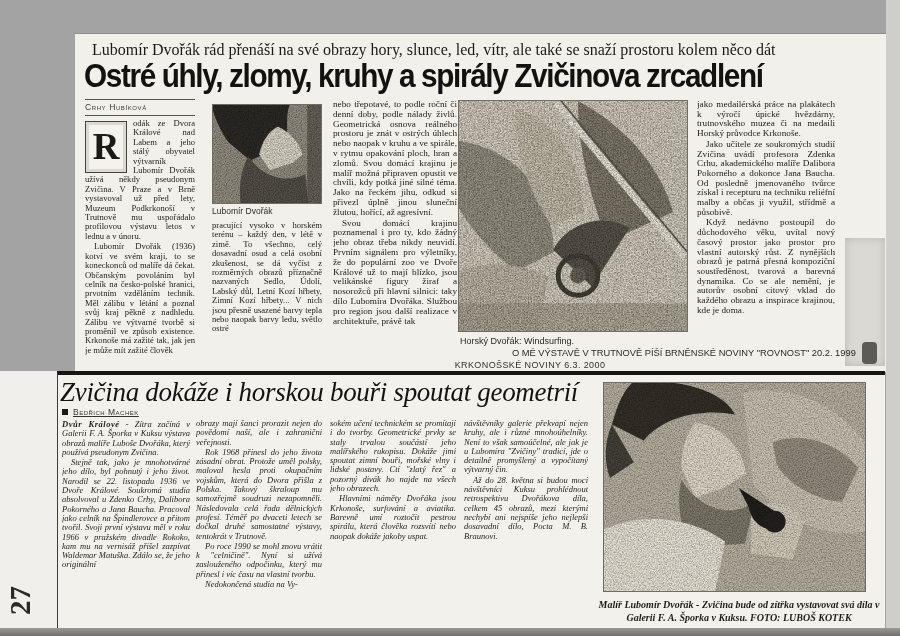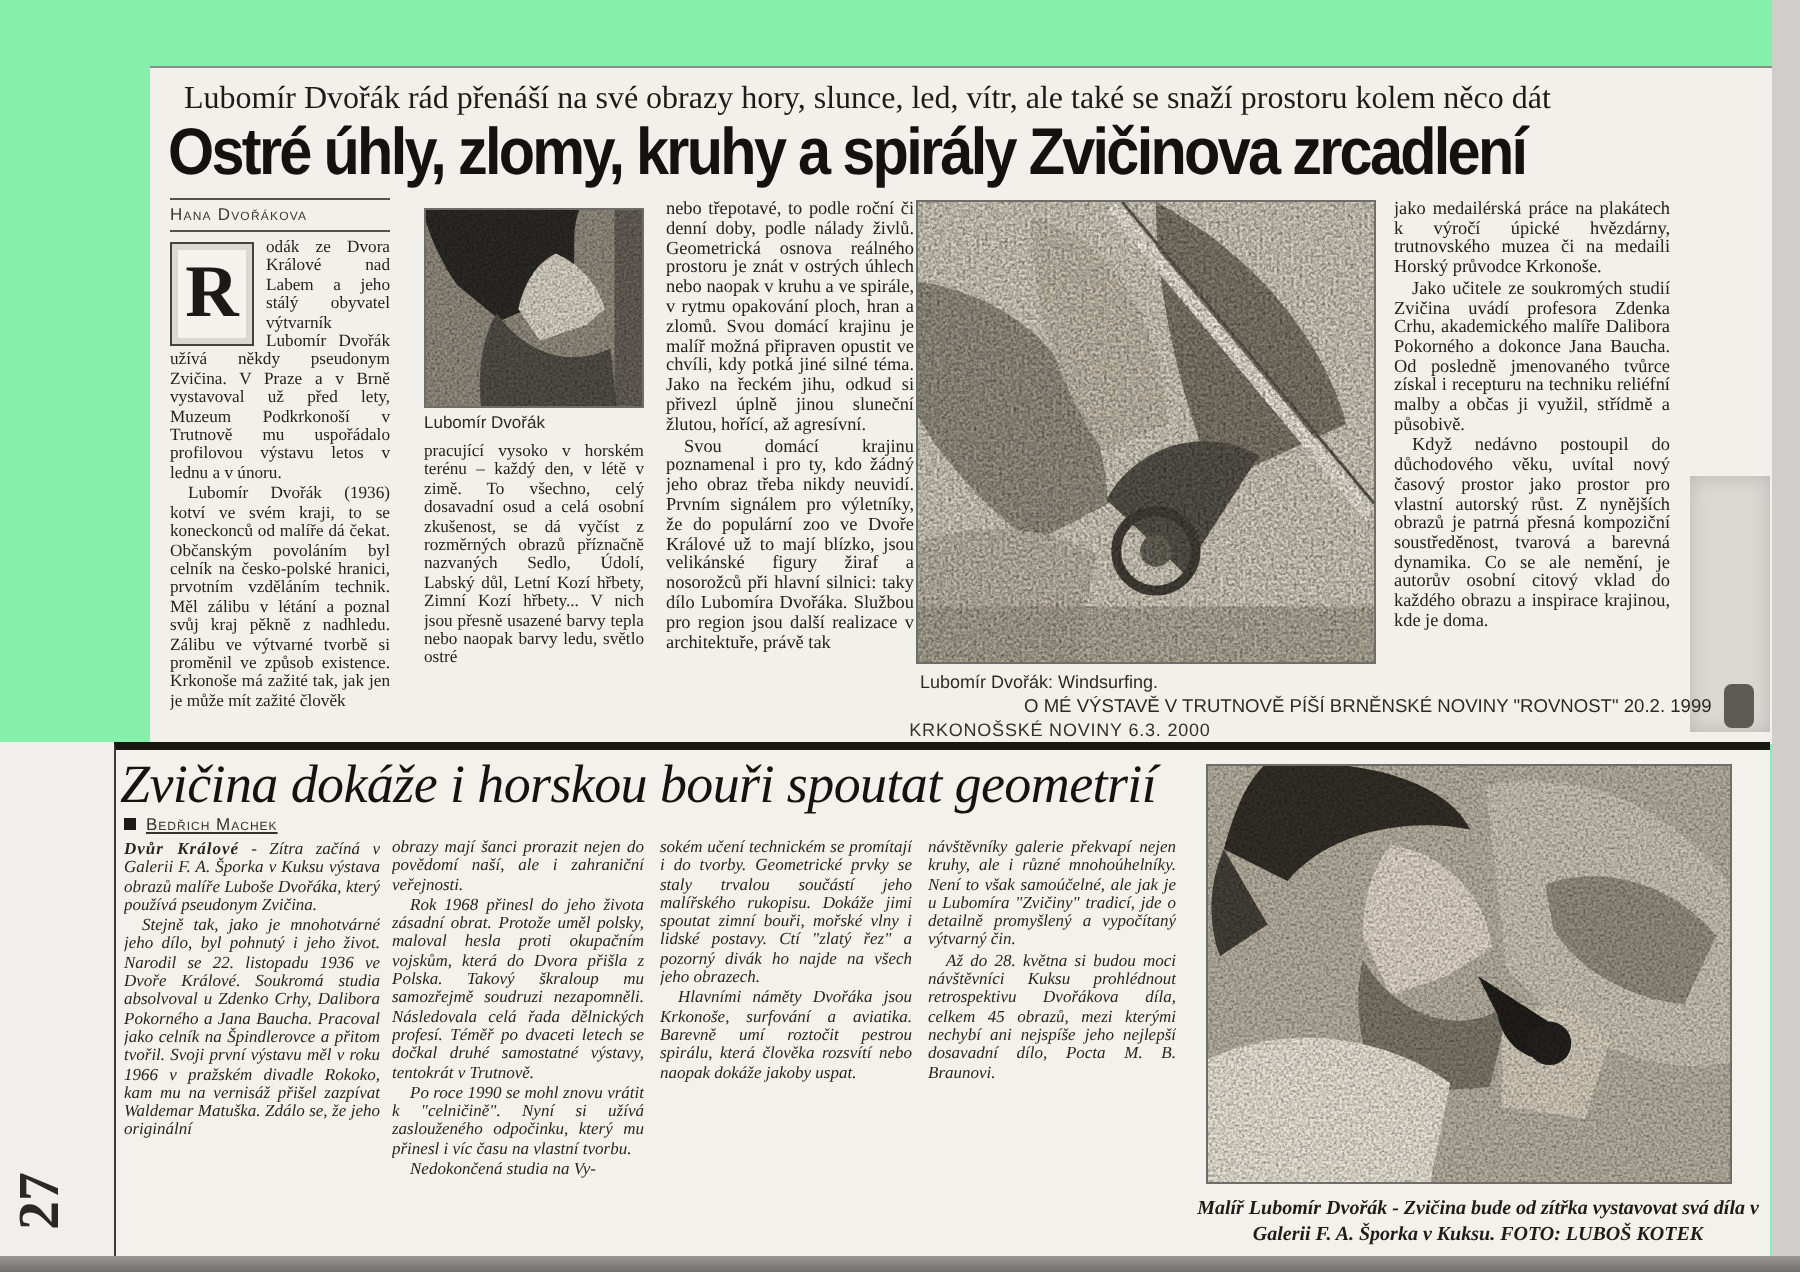--- a/index.html
+++ b/index.html
@@ -1,16 +1,16 @@
 <!DOCTYPE html>
 <html><head>
 <meta charset="utf-8">
 <style>
   html,body{margin:0;padding:0;}
-  .stage{position:relative;width:900px;height:636px;background:#86efac;overflow:hidden;
+  .stage{position:relative;width:900px;height:636px;background:#a3a3a3;overflow:hidden;
          font-family:"Liberation Serif",serif;color:#24221f;}
   .abs{position:absolute;}
 
   
   .clip-top{left:75px;top:33px;width:811px;height:338px;background:#f2f0ea;border-top:1px solid #8d8c88;}
   .clip-bottom{left:57px;top:371px;width:827px;height:257px;background:#f3f1eb;
                border-top:4px solid #171611;border-left:1px solid #3c3b38;}
   .left-strip{left:0;top:371px;width:57px;height:265px;background:#f0efeb;}
   .right-band{left:886px;top:0;width:14px;height:636px;background:#cfcecb;}
   .bottom-band{left:0;top:628px;width:900px;height:8px;background:linear-gradient(#9a9996,#6f6e6b);}
@@ -76,21 +76,21 @@
   <div class="abs clip-bottom"></div>
   <div class="abs left-strip"></div>
   <div class="abs right-band"></div>
   <div class="abs bottom-band"></div>
   <div class="abs edge-strip"></div>
   <div class="abs smudge"></div>
 
   <div class="abs strapline">Lubomír Dvořák rád přenáší na své obrazy hory, slunce, led, vítr, ale také se snaží prostoru kolem něco dát</div>
   <div class="abs headline-top">Ostré úhly, zlomy, kruhy a spirály Zvičinova zrcadlení</div>
 
-  <div class="abs byline-top">Hana Dvořákova</div>
+  <div class="abs byline-top">Crhy Hubíková</div>
 
   <div class="abs colA col1">
     <p><span class="dropbox">R</span><span>odák ze Dvora Králové nad Labem a jeho stálý obyvatel výtvarník Lubomír Dvořák užívá někdy pseudonym Zvičina. V Praze a v Brně vystavoval už před lety, Muzeum Podkrkonoší v Trutnově mu uspořádalo profilovou výstavu letos v lednu a v únoru.</span></p>
     <p class="pind">Lubomír Dvořák (1936) kotví ve svém kraji, to se koneckonců od malíře dá čekat. Občanským povoláním byl celník na česko-polské hranici, prvotním vzděláním technik. Měl zálibu v létání a poznal svůj kraj pěkně z nadhledu. Zálibu ve výtvarné tvorbě si proměnil ve způsob existence. Krkonoše má zažité tak, jak jen je může mít zažité člověk</p>
   </div>
 
   <svg class="abs photo photo1" viewBox="0 0 110 99" preserveAspectRatio="none">
     <defs>
       <filter id="nz1">
           <feTurbulence type="fractalNoise" baseFrequency="0.8" numOctaves="2" seed="7"></feTurbulence>
@@ -128,21 +128,21 @@
     <path d="M58,8 C100,20 122,60 126,112 L94,126 C68,90 56,44 58,8 Z" fill="#c9c2b0"></path>
     <path d="M95,150 A56,56 0 0 1 172,128 L134,187 Z" fill="#5a564d"></path>
     <line x1="98" y1="2" x2="228" y2="158" stroke="#efeade" stroke-width="7"></line>
     <line x1="103" y1="0" x2="230" y2="152" stroke="#5f5b52" stroke-width="1.5"></line>
     <circle cx="120" cy="176" r="20" fill="none" stroke="#46423a" stroke-width="5"></circle>
     <circle cx="120" cy="176" r="8" fill="#6b675c"></circle>
     <path d="M0,172 C30,160 66,164 90,178 L80,232 H0 Z" fill="#c3bcab"></path>
     <rect y="204" width="230" height="28" fill="#a39c8b" opacity="0.65"></rect>
     <rect width="230" height="232" filter="url(#nz2)" opacity="0.5"></rect>
   </svg>
-  <div class="abs cap2">Lubomír Dvořák: Windsurfing.</div>
+  <div class="abs cap2">Horský Dvořák: Windsurfing.</div>
   <div class="abs cap2b">O MÉ VÝSTAVĚ V TRUTNOVĚ PÍŠÍ BRNĚNSKÉ NOVINY "ROVNOST" 20.2. 1999</div>
 
   <div class="abs col4">
     <p>jako medailérská práce na plakátech k výročí úpické hvězdárny, trutnovského muzea či na medaili Horský průvodce Krkonoše.</p>
     <p class="pind">Jako učitele ze soukromých studií Zvičina uvádí profesora Zdenka Crhu, akademického malíře Dalibora Pokorného a dokonce Jana Baucha. Od posledně jmenovaného tvůrce získal i recepturu na techniku reliéfní malby a občas ji využil, střídmě a působivě.</p>
     <p class="pind">Když nedávno postoupil do důchodového věku, uvítal nový časový prostor jako prostor pro vlastní autorský růst. Z nynějších obrazů je patrná přesná kompoziční soustředěnost, tvarová a barevná dynamika. Co se ale nemění, je autorův osobní citový vklad do každého obrazu a inspirace krajinou, kde je doma.</p>
   </div>
 
   <div class="abs kicker">KRKONOŠSKÉ NOVINY 6.3. 2000</div>
   <div class="abs headline-bottom">Zvičina dokáže i horskou bouři spoutat geometrií</div>

